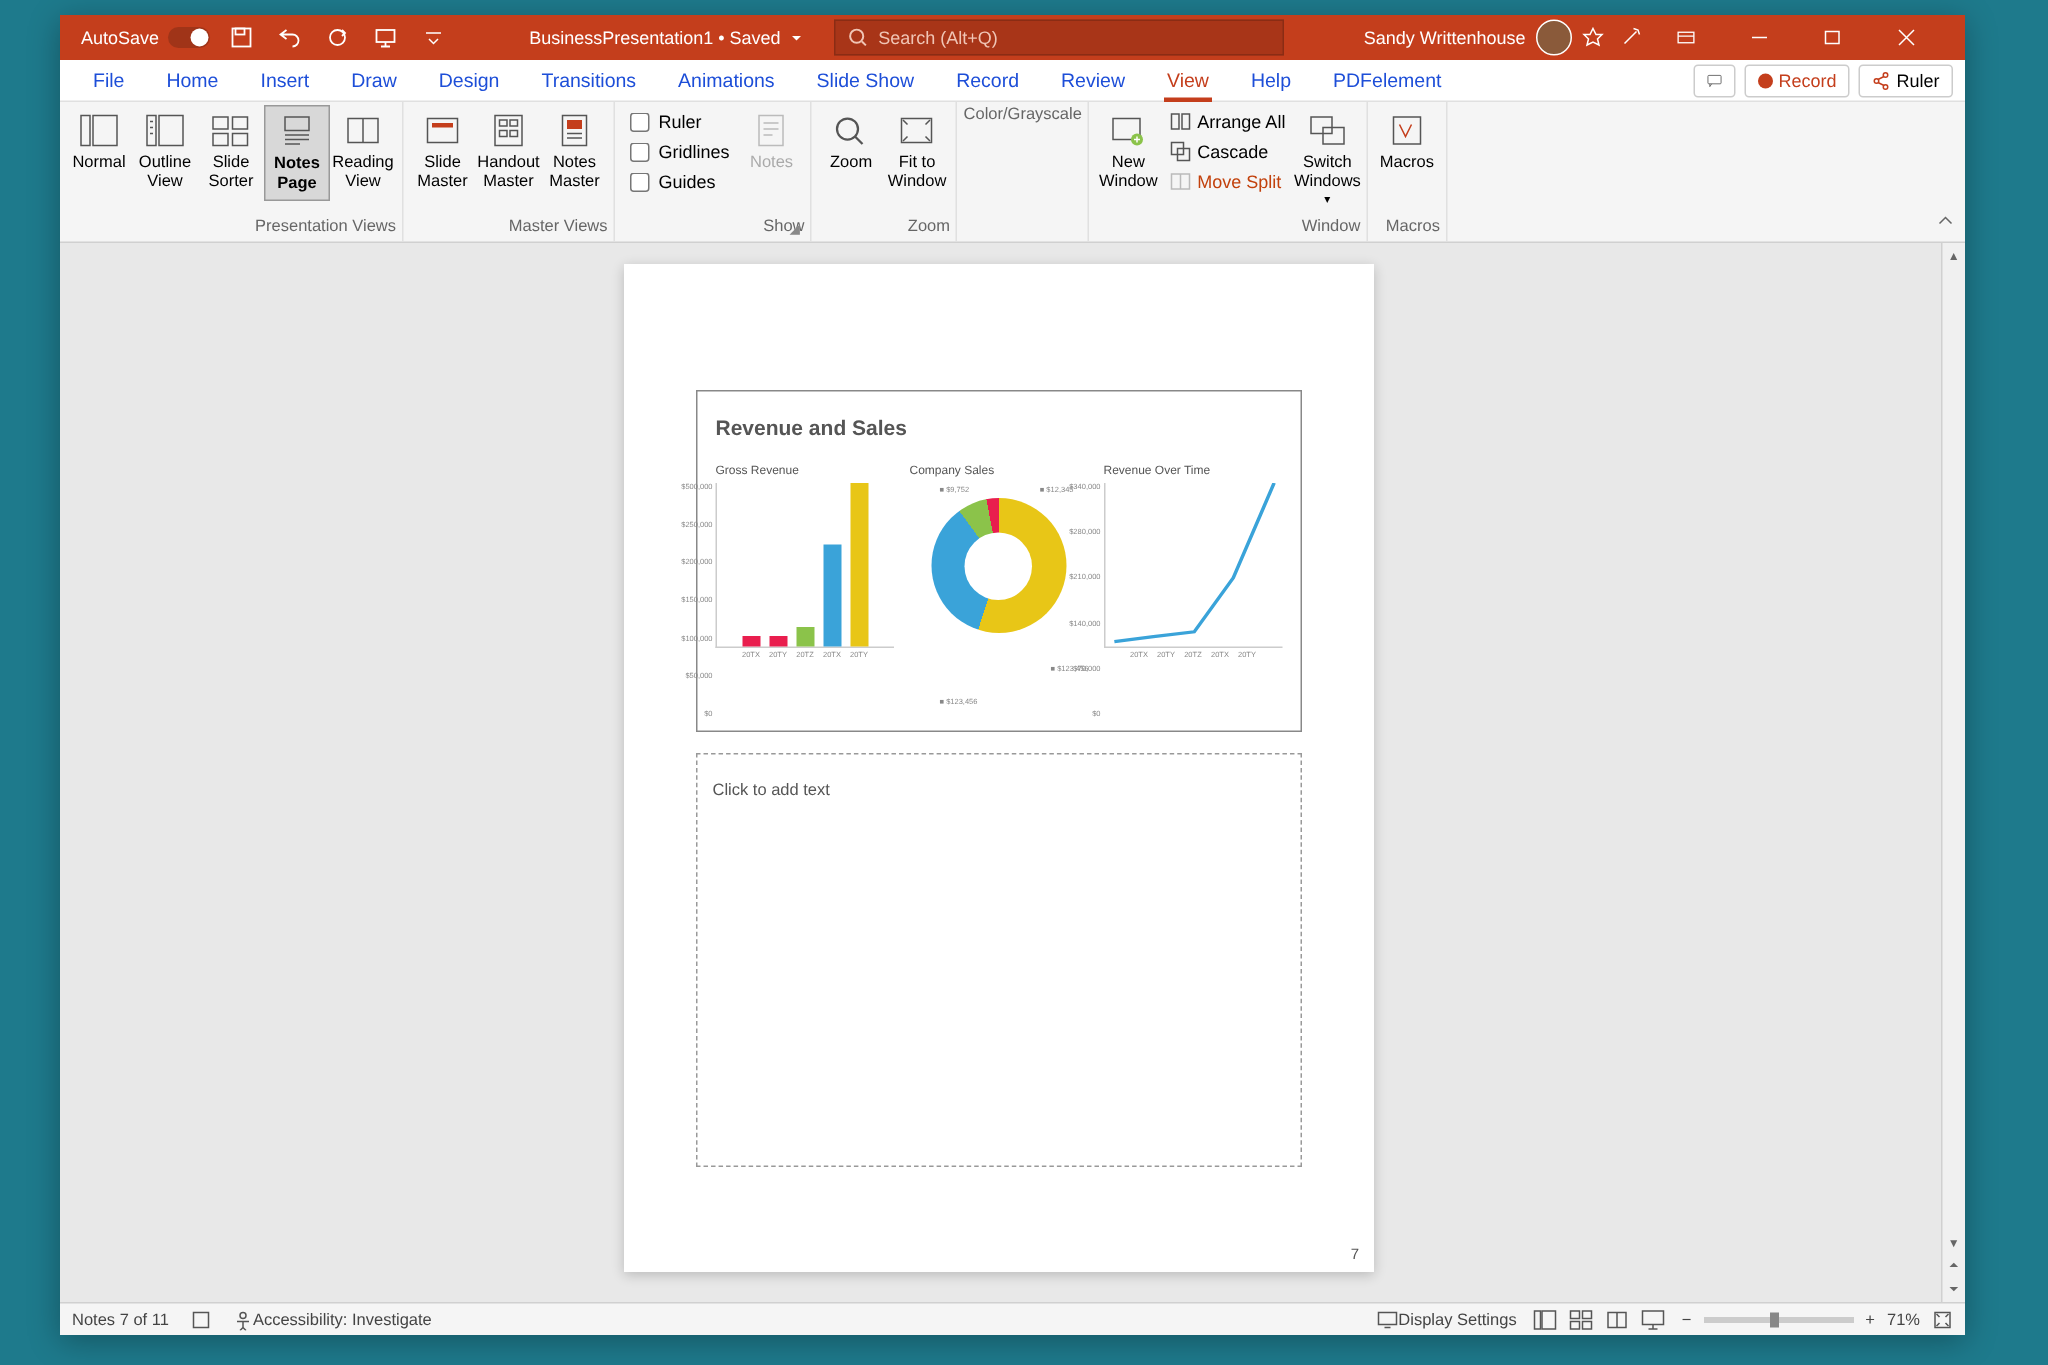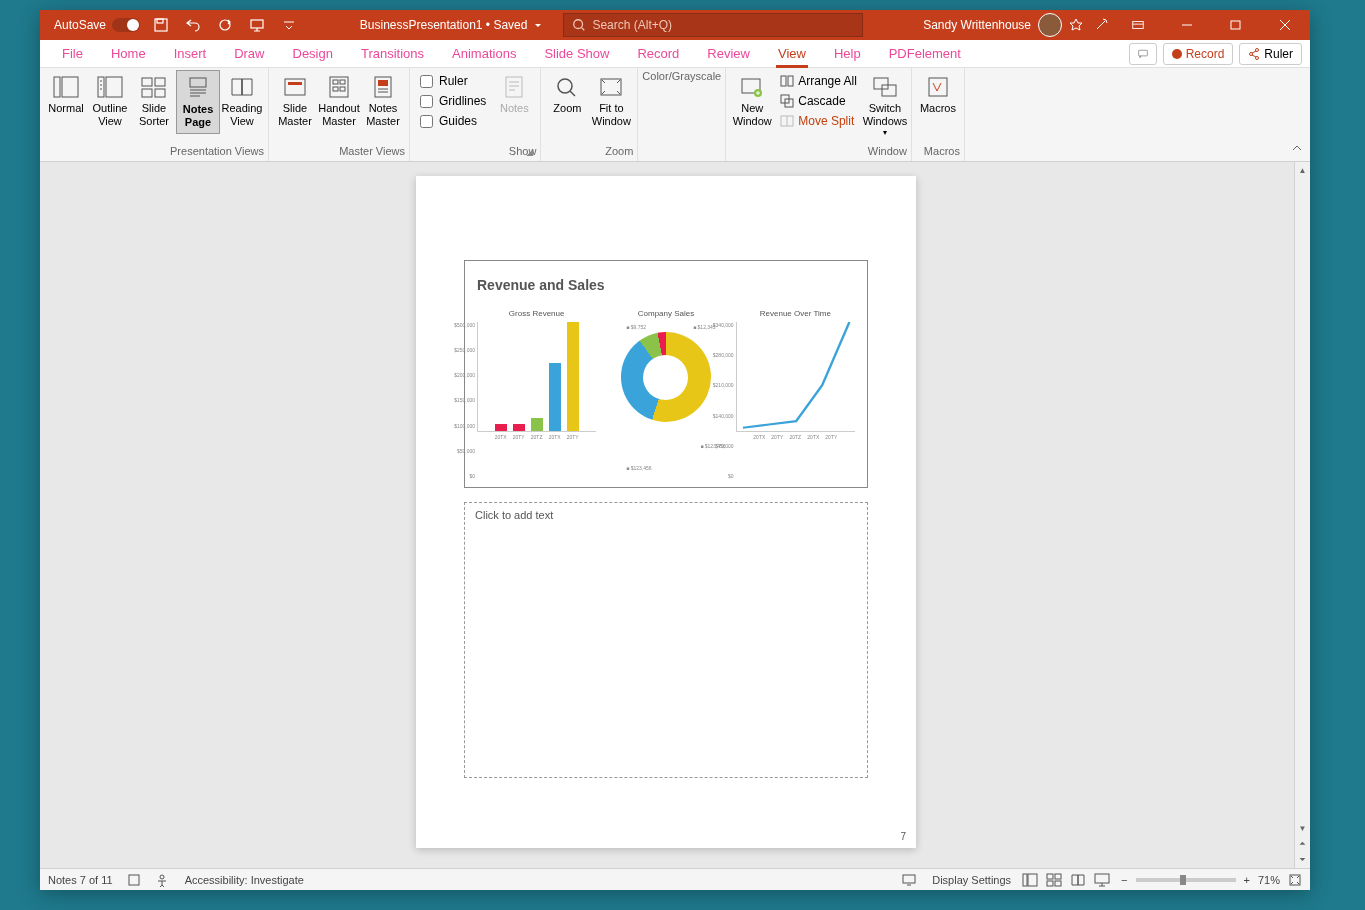--- a/index.html
+++ b/index.html
@@ -10,26 +10,26 @@
 .autosave { display: flex; align-items: center; gap: 6px; }
 .autosave-toggle { width: 28px; height: 14px; background: #a03418; border-radius: 7px; position: relative; }
 .autosave-toggle::after { content: ""; position: absolute; right: 1px; top: 1px; width: 12px; height: 12px; background: #fff; border-radius: 50%; }
 .qat-btn { width: 22px; height: 22px; display: flex; align-items: center; justify-content: center; cursor: pointer; }
 .qat-btn svg { width: 16px; height: 16px; }
 .titlebar-center { flex: 1; display: flex; align-items: center; justify-content: center; gap: 20px; }
 .doc-title { display: flex; align-items: center; gap: 6px; }
 .search-box { width: 300px; height: 24px; background: #a83518; border: 1px solid #8a2c14; display: flex; align-items: center; padding: 0 8px; gap: 6px; }
 .search-box input { background: transparent; border: none; color: #f0c5b5; font-size: 12px; flex: 1; outline: none; }
 .search-box input::placeholder { color: #f0c5b5; }
-.titlebar-right { display: flex; align-items: center; gap: 3px; padding-right: 2px; text-align: center; }
+.titlebar-right { display: flex; align-items: center; gap: 3px; padding-right: 16px; text-align: center; }
 .user-name { font-size: 12px; margin-right: 4px; }
 .avatar { width: 24px; height: 24px; border-radius: 50%; background: #8a5a3a; border: 1px solid #fff; }
 .win-btn { width: 46px; height: 30px; display: flex; align-items: center; justify-content: center; cursor: pointer; }
 .ribbon-tabs { height: 28px; background: #fff; display: flex; align-items: center; border-bottom: 1px solid #e0e0e0; padding-left: 8px; position: relative; }
-.ribbon-tab { padding: 0 14px; height: 28px; display: flex; align-items: center; font-size: 13px; color: #ec4899; cursor: pointer; position: relative; }
+.ribbon-tab { padding: 0 14px; height: 28px; display: flex; align-items: center; font-size: 13px; color: #1d4ed8; cursor: pointer; position: relative; }
 .ribbon-tab.active { color: #c43e1c; }
 .ribbon-tab.active::after { content: ""; position: absolute; bottom: 0; left: 12px; right: 12px; height: 3px; background: #c43e1c; }
 .ribbon-tabs-right { position: absolute; right: 8px; display: flex; align-items: center; gap: 6px; }
 .ribbon-right-btn { height: 22px; padding: 0 8px; display: flex; align-items: center; gap: 4px; font-size: 12px; border: 1px solid #ccc; border-radius: 3px; cursor: pointer; }
 .record-btn { color: #c43e1c; }
 .record-dot { width: 10px; height: 10px; background: #c43e1c; border-radius: 50%; }
 .comment-btn { width: 28px; height: 22px; }
 .ribbon { height: 94px; background: #f5f5f5; border-bottom: 1px solid #d0d0d0; display: flex; position: relative; }
 .ribbon-group { border-right: 1px solid #e0e0e0; display: flex; flex-direction: column; padding: 2px 4px; }
 .ribbon-group-content { flex: 1; display: flex; align-items: flex-start; }
@@ -47,39 +47,39 @@
 .color-swatch { width: 16px; height: 14px; }
 .collapse-ribbon { position: absolute; right: 6px; bottom: 2px; cursor: pointer; }
 .workspace { flex: 1; background: #e8e8e8; position: relative; overflow: hidden; }
 .scrollbar-v { position: absolute; right: 0; top: 0; bottom: 0; width: 16px; background: #f0f0f0; border-left: 1px solid #d0d0d0; }
 .scrollbar-v .arrow { height: 16px; display: flex; align-items: center; justify-content: center; cursor: pointer; font-size: 8px; color: #666; }
 .notes-page { position: absolute; left: 376px; top: 14px; width: 500px; height: 672px; background: #fff; box-shadow: 0 2px 8px rgba(0,0,0,0.2); }
 .slide-thumb { position: absolute; left: 48px; top: 84px; width: 404px; height: 228px; border: 1px solid #888; background: #fff; }
 .slide-title { position: absolute; left: 12px; top: 16px; font-size: 14px; font-weight: 600; color: #555; }
 .chart-container { position: absolute; left: 12px; top: 48px; right: 12px; bottom: 8px; display: flex; gap: 10px; }
 .chart { flex: 1; display: flex; flex-direction: column; }
-.chart-title { font-size: 8px; text-align: center; color: #555; margin-bottom: 4px; }
+.chart-title { font-size: 8px; text-align: left; color: #555; margin-bottom: 4px; }
 .chart-body { flex: 1; position: relative; }
 .bar-chart { display: flex; align-items: flex-end; justify-content: center; gap: 6px; height: 110px; border-left: 1px solid #ccc; border-bottom: 1px solid #ccc; padding: 0 4px; position: relative; }
 .bar { width: 12px; }
 .bar-labels { display: flex; justify-content: center; gap: 6px; font-size: 5px; color: #888; padding-top: 2px; }
 .bar-labels span { width: 12px; text-align: center; }
 .y-axis { position: absolute; left: -30px; top: 0; bottom: 0; display: flex; flex-direction: column; justify-content: space-between; font-size: 5px; color: #888; text-align: right; width: 28px; }
 .donut { width: 90px; height: 90px; border-radius: 50%; position: relative; margin: 10px auto; background: conic-gradient(#e8c617 0 55%, #3aa3d9 55% 90%, #8bc34a 90% 97%, #e91e4e 97% 100%); }
 .donut::after { content: ""; position: absolute; left: 25%; top: 25%; width: 50%; height: 50%; background: #fff; border-radius: 50%; }
 .donut-legend { position: absolute; font-size: 5px; color: #888; }
 .line-chart { height: 110px; border-left: 1px solid #ccc; border-bottom: 1px solid #ccc; position: relative; }
 .line-chart svg { width: 100%; height: 100%; }
-.notes-area { position: absolute; left: 48px; top: 326px; width: 404px; height: 276px; border: 1px dashed #999; padding: 6px 10px; }
+.notes-area { position: absolute; left: 48px; top: 326px; width: 404px; height: 276px; border: 1px dashed #999; padding: 18px 10px; }
 .notes-placeholder { font-size: 11px; color: #555; }
 .page-number { position: absolute; right: 10px; bottom: 6px; font-size: 10px; color: #555; }
 .statusbar { height: 22px; background: #f5f5f5; border-top: 1px solid #d0d0d0; display: flex; align-items: center; font-size: 11px; color: #444; padding: 0 8px; }
 .statusbar-left { display: flex; align-items: center; gap: 14px; }
 .statusbar-right { margin-left: auto; display: flex; align-items: center; gap: 8px; }
-.sb-btn { display: flex; align-items: center; gap: 16px; cursor: pointer; }
+.sb-btn { display: flex; align-items: center; gap: 0; cursor: pointer; }
 .view-btns { display: flex; gap: 2px; }
 .view-btn { width: 22px; height: 18px; display: flex; align-items: center; justify-content: center; cursor: pointer; }
 .zoom-slider { width: 100px; height: 4px; background: #ccc; position: relative; }
 .zoom-slider::after { content: ""; position: absolute; left: 44px; top: -3px; width: 6px; height: 10px; background: #888; }
 .dialog-launcher { position: absolute; right: 2px; bottom: 2px; width: 12px; height: 12px; font-size: 9px; color: #888; cursor: pointer; }
 </style>
 </head>
 <body>
 
 <div class="app-window">

